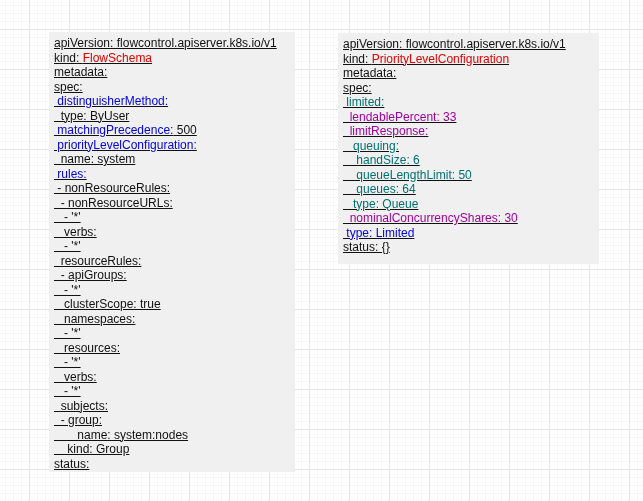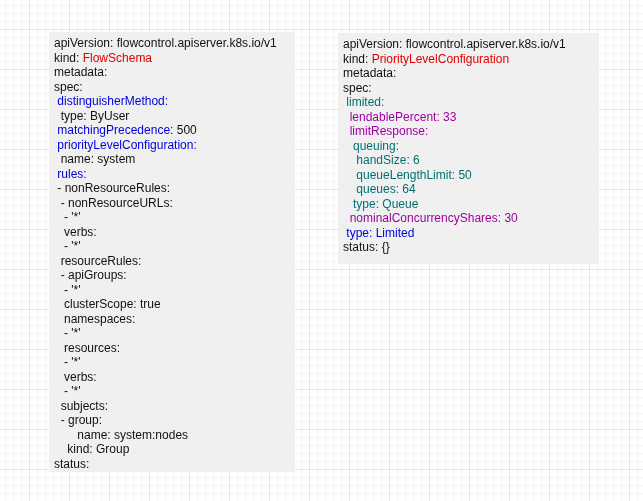--- a/index.html
+++ b/index.html
@@ -21,20 +21,20 @@
     background: #f0f0f0;
     box-sizing: border-box;
     padding: 4px 6px 6px 5px;
     font-family: "Liberation Sans", sans-serif;
     font-size: 12px;
     line-height: 14.5px;
     color: #111111;
     white-space: pre;
     overflow: hidden;
   }
-  .yaml-line { white-space: pre; }
+  .yaml-line { white-space: pre; text-decoration: underline; }
 </style>
 </head>
 <body>
 
 <pre class="yaml-block" style="left: 49px; top: 32px; width: 246px; height: 440px; background: rgb(240, 240, 240);"><div class="yaml-line"><span style="color: rgb(17, 17, 17);">apiVersion: flowcontrol.apiserver.k8s.io/v1</span></div><div class="yaml-line"><span style="color: rgb(17, 17, 17);">kind: </span><span style="color: rgb(224, 0, 0);">FlowSchema</span></div><div class="yaml-line"><span style="color: rgb(17, 17, 17);">metadata:</span></div><div class="yaml-line"><span style="color: rgb(17, 17, 17);">spec:</span></div><div class="yaml-line"><span style="color: rgb(0, 0, 221);"> distinguisherMethod:</span></div><div class="yaml-line"><span style="color: rgb(17, 17, 17);">  type: ByUser</span></div><div class="yaml-line"><span style="color: rgb(0, 0, 221);"> matchingPrecedence:</span><span style="color: rgb(17, 17, 17);"> 500</span></div><div class="yaml-line"><span style="color: rgb(0, 0, 221);"> priorityLevelConfiguration:</span></div><div class="yaml-line"><span style="color: rgb(17, 17, 17);">  name: system</span></div><div class="yaml-line"><span style="color: rgb(0, 0, 221);"> rules:</span></div><div class="yaml-line"><span style="color: rgb(17, 17, 17);"> - nonResourceRules:</span></div><div class="yaml-line"><span style="color: rgb(17, 17, 17);">  - nonResourceURLs:</span></div><div class="yaml-line"><span style="color: rgb(17, 17, 17);">   - '*'</span></div><div class="yaml-line"><span style="color: rgb(17, 17, 17);">   verbs:</span></div><div class="yaml-line"><span style="color: rgb(17, 17, 17);">   - '*'</span></div><div class="yaml-line"><span style="color: rgb(17, 17, 17);">  resourceRules:</span></div><div class="yaml-line"><span style="color: rgb(17, 17, 17);">  - apiGroups:</span></div><div class="yaml-line"><span style="color: rgb(17, 17, 17);">   - '*'</span></div><div class="yaml-line"><span style="color: rgb(17, 17, 17);">   clusterScope: true</span></div><div class="yaml-line"><span style="color: rgb(17, 17, 17);">   namespaces:</span></div><div class="yaml-line"><span style="color: rgb(17, 17, 17);">   - '*'</span></div><div class="yaml-line"><span style="color: rgb(17, 17, 17);">   resources:</span></div><div class="yaml-line"><span style="color: rgb(17, 17, 17);">   - '*'</span></div><div class="yaml-line"><span style="color: rgb(17, 17, 17);">   verbs:</span></div><div class="yaml-line"><span style="color: rgb(17, 17, 17);">   - '*'</span></div><div class="yaml-line"><span style="color: rgb(17, 17, 17);">  subjects:</span></div><div class="yaml-line"><span style="color: rgb(17, 17, 17);">  - group:</span></div><div class="yaml-line"><span style="color: rgb(17, 17, 17);">       name: system:nodes</span></div><div class="yaml-line"><span style="color: rgb(17, 17, 17);">    kind: Group</span></div><div class="yaml-line"><span style="color: rgb(17, 17, 17);">status:</span></div></pre>
 
 <pre class="yaml-block" style="left: 338px; top: 33px; width: 261px; height: 231px; background: rgb(240, 240, 240);"><div class="yaml-line"><span style="color: rgb(17, 17, 17);">apiVersion: flowcontrol.apiserver.k8s.io/v1</span></div><div class="yaml-line"><span style="color: rgb(17, 17, 17);">kind: </span><span style="color: rgb(224, 0, 0);">PriorityLevelConfiguration</span></div><div class="yaml-line"><span style="color: rgb(17, 17, 17);">metadata:</span></div><div class="yaml-line"><span style="color: rgb(17, 17, 17);">spec:</span></div><div class="yaml-line"><span style="color: rgb(0, 112, 112);"> limited:</span></div><div class="yaml-line"><span style="color: rgb(160, 0, 160);">  lendablePercent: 33</span></div><div class="yaml-line"><span style="color: rgb(160, 0, 160);">  limitResponse:</span></div><div class="yaml-line"><span style="color: rgb(0, 112, 112);">   queuing:</span></div><div class="yaml-line"><span style="color: rgb(0, 112, 112);">    handSize: 6</span></div><div class="yaml-line"><span style="color: rgb(0, 112, 112);">    queueLengthLimit: 50</span></div><div class="yaml-line"><span style="color: rgb(0, 112, 112);">    queues: 64</span></div><div class="yaml-line"><span style="color: rgb(0, 112, 112);">   type: Queue</span></div><div class="yaml-line"><span style="color: rgb(160, 0, 160);">  nominalConcurrencyShares: 30</span></div><div class="yaml-line"><span style="color: rgb(0, 0, 221);"> type: Limited</span></div><div class="yaml-line"><span style="color: rgb(17, 17, 17);">status: {}</span></div></pre>
 
 </body></html>

